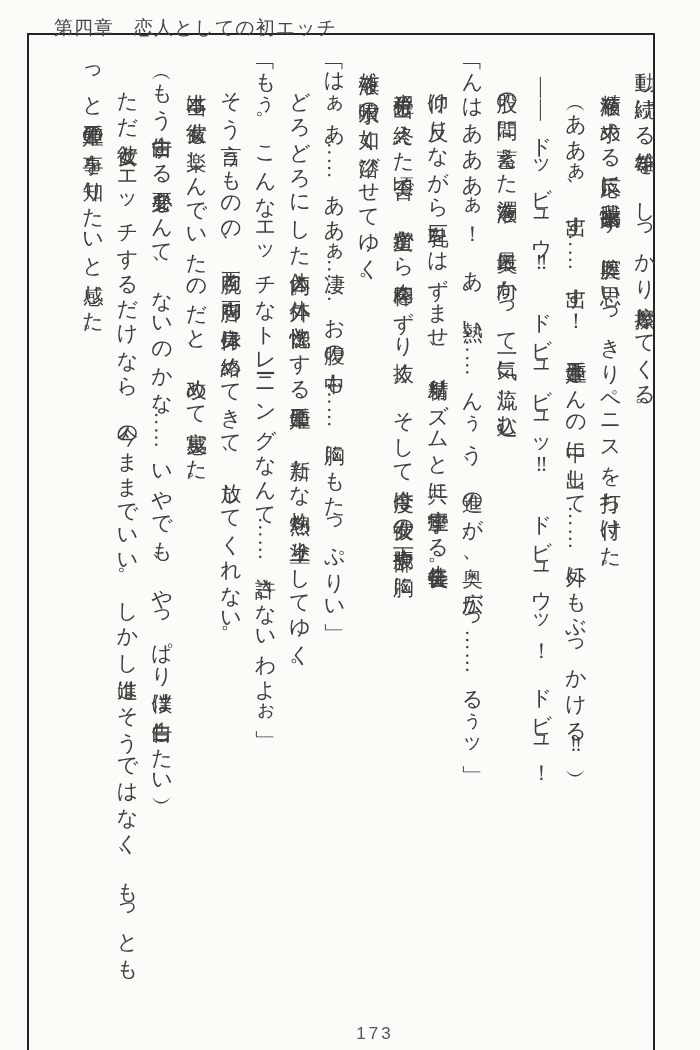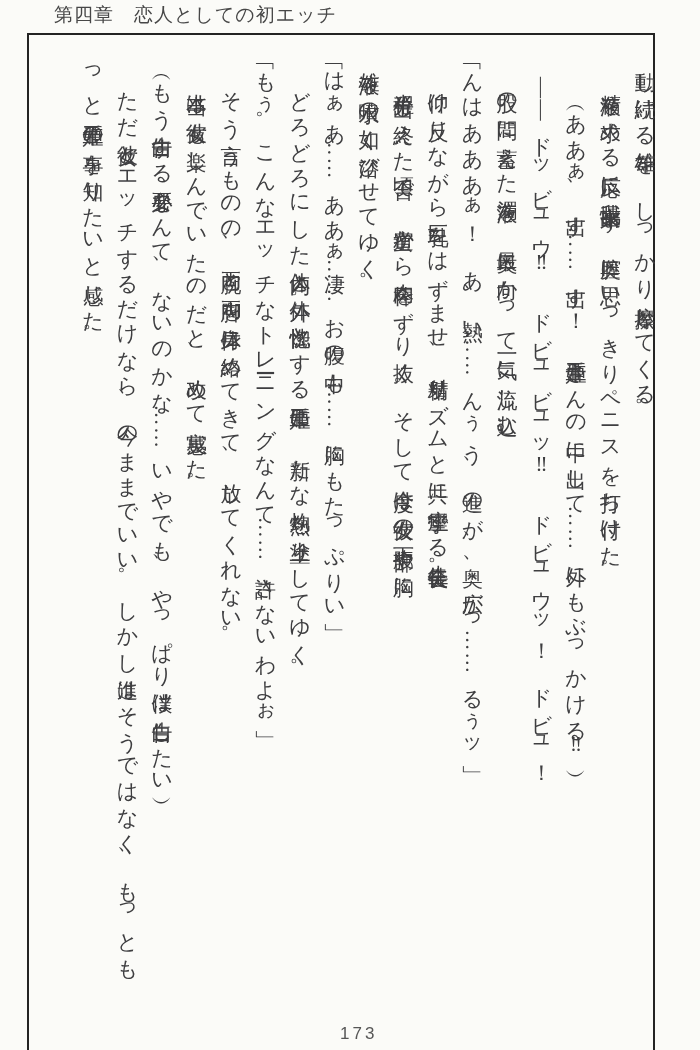--- a/index.html
+++ b/index.html
@@ -22,21 +22,21 @@
     width: 628px;
     height: 1017px;
     border: 2px solid #242424;
     border-bottom: none;
     box-sizing: border-box;
     pointer-events: none;
   }
   .running-head {
     position: absolute;
     left: 54px;
-    top: 2px;
+    top: 15px;
     font-size: 19px;
     letter-spacing: 1px;
     color: #474747;
     white-space: nowrap;
   }
   .text-block {
     position: absolute;
     top: 56px;
     right: 38px;
     height: 938px;
@@ -48,20 +48,21 @@
     font-size: 21px;
     line-height: 34.5px;
     letter-spacing: 1.6px;
     white-space: nowrap;
   }
   .page-number {
     position: absolute;
     left: 340px;
     top: 1024px;
     width: 70px;
+    text-align: center;
     font-family: "Liberation Sans", "DejaVu Sans", sans-serif;
     font-size: 17px;
     letter-spacing: 3px;
     color: #565656;
   }
 </style>
 </head>
 <body>
 
 <div class="frame"></div>

